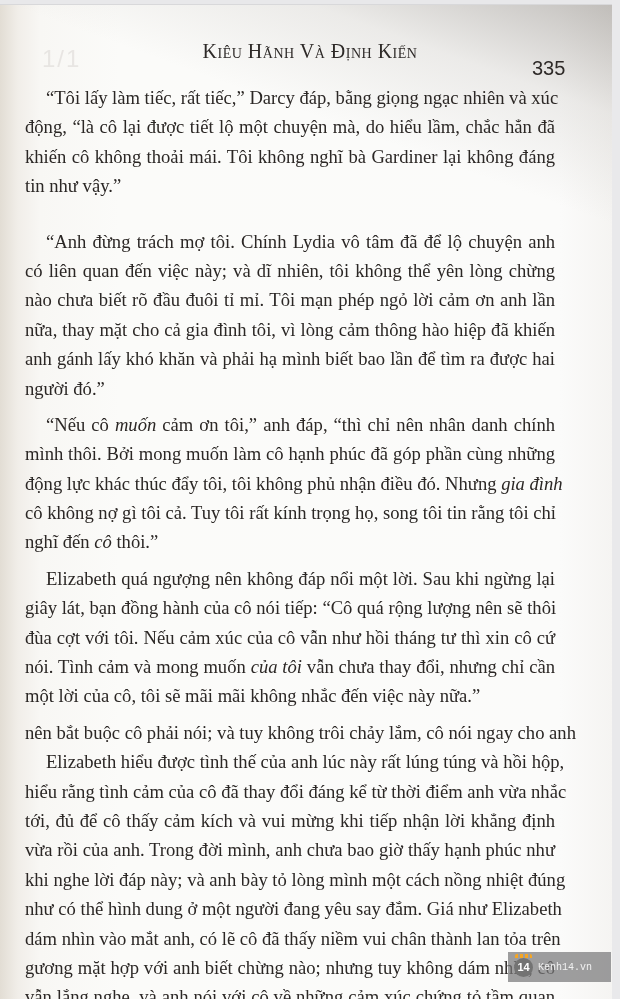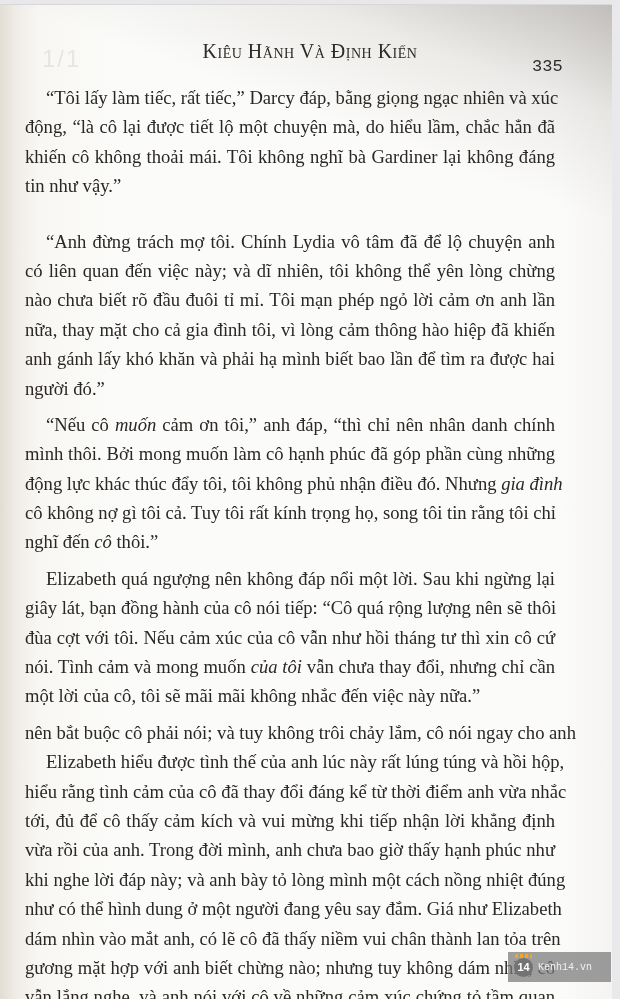--- a/index.html
+++ b/index.html
@@ -49,22 +49,22 @@
       font-family: "Liberation Serif", serif;
       font-size: 20px;
       color: #2e2a28;
       letter-spacing: 0.5px;
       font-variant: small-caps;
     }
     .page-number {
       position: absolute;
       top: 52px;
       left: 532px;
-      font-family: Liberation Mono, monospace;
-      font-size: 17px;
+      font-family: Liberation Sans, sans-serif;
+      font-size: 20px;
       color: #2e2a28;
       text-align: right;
     }
     .body {
       position: absolute;
       left: 25px;
       top: 78px;
       width: 530px;
       font-family: "Liberation Serif", serif;
       font-size: 18.6px;

